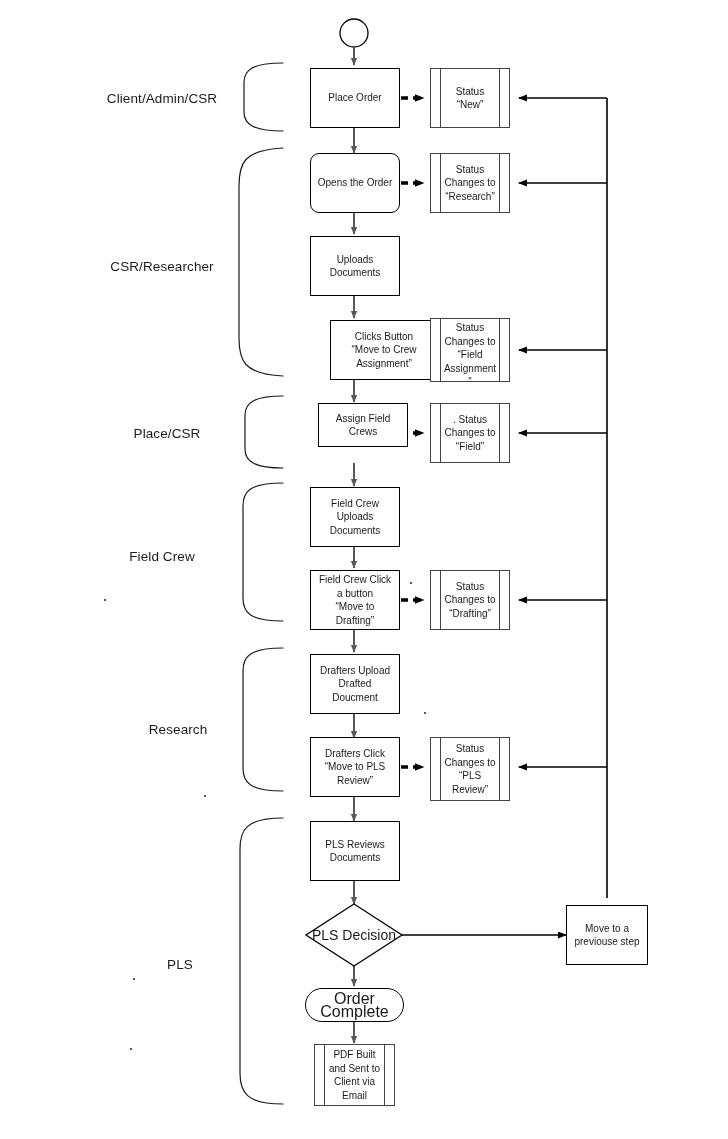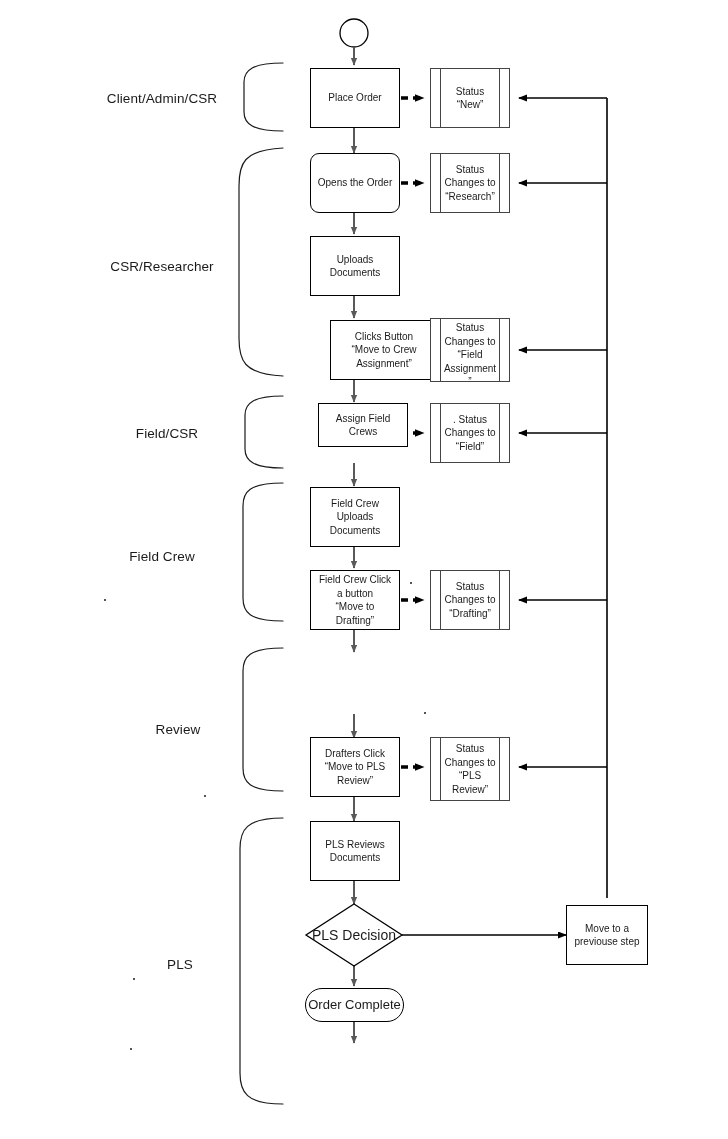--- a/index.html
+++ b/index.html
@@ -63,21 +63,21 @@
     top: 0;
     bottom: 0;
     width: 0;
     border-left: 1.2px solid #444444;
   }
   .predef .bar-l { left: 9px; }
   .predef .bar-r { right: 9px; }
   .terminator {
     border: 1.2px solid #000000;
     border-radius: 22px;
-    font-size: 13px;
+    font-size: 16px;
   }
   .decision-label {
     position: absolute;
     font-size: 14px;
     color: #1a1a1a;
     transform: translate(-50%, -50%);
     white-space: nowrap;
   }
   .dot {
     position: absolute;
@@ -152,23 +152,23 @@
       <path d="M283,148 C243,150 239,164 239,186 L239,338 C239,360 243,374 283,376"></path>
       <path d="M283,396 C254,396 245,403 245,415 L245,449 C245,461 254,468 283,468"></path>
       <path d="M283,483 C249,483 243,492 243,506 L243,598 C243,612 249,621 283,621"></path>
       <path d="M283,648 C249,648 243,657 243,671 L243,768 C243,782 249,791 283,791"></path>
       <path d="M283,818 C246,818 240,830 240,849 L240,1073 C240,1092 246,1104 283,1104"></path>
     </g>
   </svg>
 
   <div class="lane-label" style="left:162px; top:98px;">Client/Admin/CSR</div>
   <div class="lane-label" style="left:162px; top:266px;">CSR/Researcher</div>
-  <div class="lane-label" style="left:167px; top:433px;">Field/CSR</div>
+  <div class="lane-label" style="left:167px; top:433px;">Place/CSR</div>
   <div class="lane-label" style="left:162px; top:556px;">Field Crew</div>
-  <div class="lane-label" style="left:178px; top:729px;">Review</div>
+  <div class="lane-label" style="left:178px; top:729px;">Research</div>
   <div class="lane-label" style="left:180px; top:964px;">PLS</div>
 
   <div class="node process" style="left:310px; top:68px; width:90px; height:60px;">
     <span class="multiline">Place Order</span>
   </div>
 
   <div class="node process" style="left:310px; top:153px; width:90px; height:60px;border-radius:9px;">
     <span class="multiline">Opens the Order</span>
   </div>
 
@@ -185,20 +185,23 @@
   </div>
 
   <div class="node process" style="left:310px; top:487px; width:90px; height:60px;">
     <span class="multiline">Field Crew<br>Uploads<br>Documents</span>
   </div>
 
   <div class="node process" style="left:310px; top:570px; width:90px; height:60px;">
     <span class="multiline">Field Crew Click<br>a button<br>“Move to<br>Drafting”</span>
   </div>
 
+  <div class="node process" style="left:310px; top:654px; width:90px; height:60px;">
+    <span class="multiline">Drafters Upload<br>Drafted<br>Doucment</span>
+  </div>
 
   <div class="node process" style="left:310px; top:737px; width:90px; height:60px;">
     <span class="multiline">Drafters Click<br>“Move to PLS<br>Review”</span>
   </div>
 
   <div class="node process" style="left:310px; top:821px; width:90px; height:60px;">
     <span class="multiline">PLS Reviews<br>Documents</span>
   </div>
 
   <div class="node process" style="left:566px; top:905px; width:82px; height:60px;">
@@ -240,20 +243,25 @@
     <span class="bar bar-r"></span>
     <span class="inner-text multiline">Status<br>Changes to<br>“Drafting”</span>
   </div>
 
   <div class="node predef" style="left:430px; top:737px; width:80px; height:64px;">
     <span class="bar bar-l"></span>
     <span class="bar bar-r"></span>
     <span class="inner-text multiline">Status<br>Changes to<br>“PLS<br>Review”</span>
   </div>
 
+  <div class="node predef" style="left:314px; top:1044px; width:81px; height:62px;">
+    <span class="bar bar-l"></span>
+    <span class="bar bar-r"></span>
+    <span class="inner-text multiline">PDF Built<br>and Sent to<br>Client via<br>Email</span>
+  </div>
 
   <div class="dot" style="left:104px; top:599px;"></div>
   <div class="dot" style="left:204px; top:795px;"></div>
   <div class="dot" style="left:133px; top:978px;"></div>
   <div class="dot" style="left:130px; top:1048px;"></div>
   <div class="dot" style="left:410px; top:582px;"></div>
   <div class="dot" style="left:424px; top:712px;"></div>
 
 </div>
 

